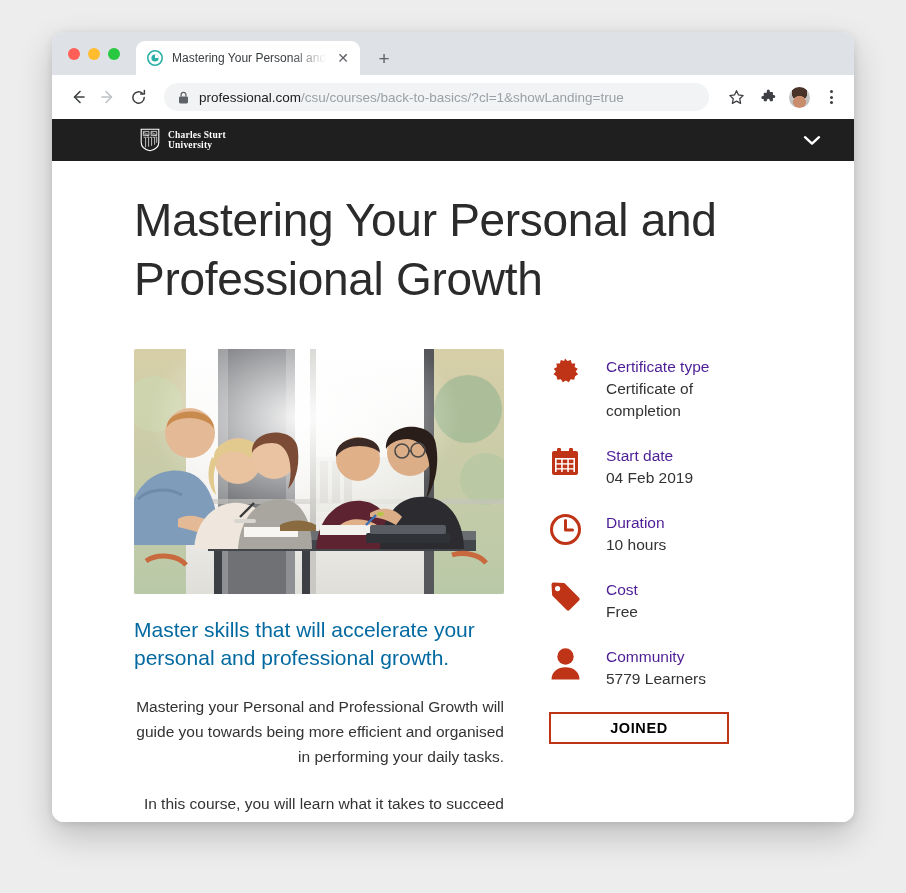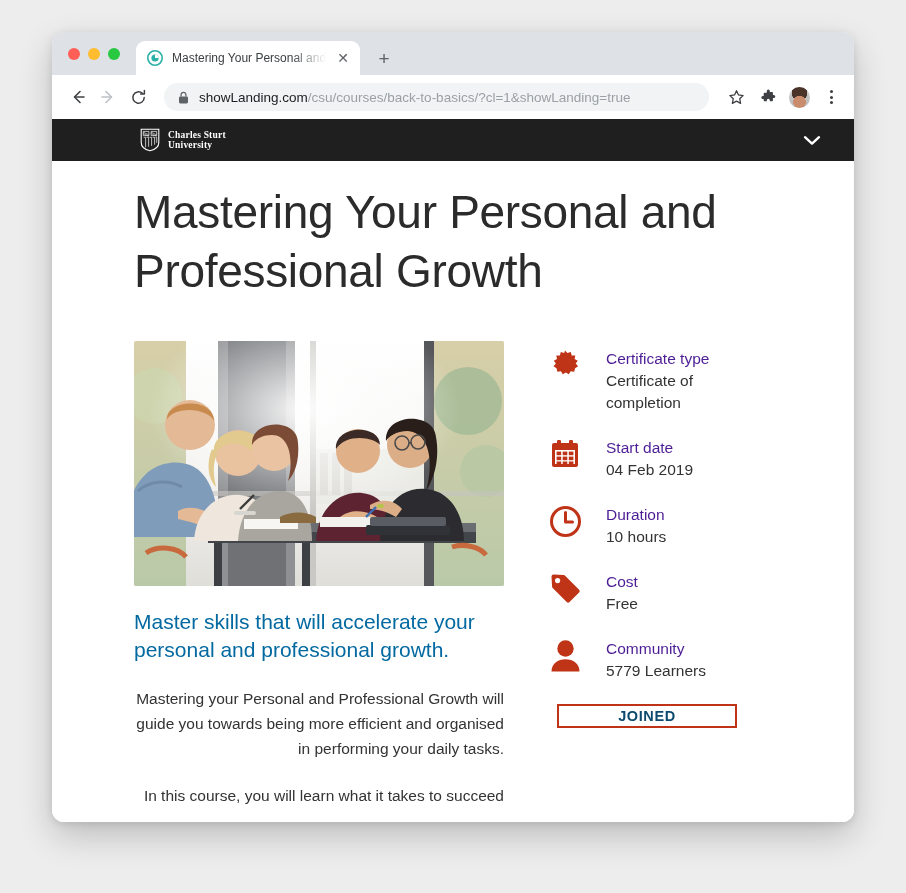--- a/index.html
+++ b/index.html
@@ -128,21 +128,21 @@
   }
   .brand { display: flex; align-items: center; gap: 8px; }
   .crest { width: 20px; height: 24px; }
   .brandtext {
     color: #ffffff; font-family: "Liberation Serif", serif;
     font-size: 9.5px; line-height: 10.5px; font-weight: 700;
     letter-spacing: .2px;
   }
   .chev { margin-left: auto; color: #ffffff; display: flex; }
 
-  .page { padding: 22px 40px 0 82px; }
+  .page { padding: 30px 40px 0 82px; }
   h1.title {
     font-size: 46px; font-weight: 400; color: #2b2b2b;
     line-height: 59px; letter-spacing: -0.3px;
     max-width: 650px;
   }
 
   .cols { display: flex; margin-top: 40px; gap: 40px; }
   .left { width: 370px; flex: 0 0 370px; }
   .right { flex: 1 1 auto; padding-top: 6px; }
 
@@ -166,25 +166,25 @@
   }
 
   
   .meta { display: flex; gap: 20px; margin-bottom: 22px; align-items: flex-start; }
   .meta-ico { width: 42px; flex: 0 0 42px; display: flex; justify-content: center; padding-top: 2px; }
   .meta-txt { padding-top: 1px; }
   .meta-label { font-size: 15.5px; font-weight: 400; color: #4c1d95; line-height: 22px; }
   .meta-value { font-size: 15.5px; color: #333333; line-height: 22px; max-width: 130px; }
 
   .joined {
-    margin-top: 6px; margin-left: 13px;
-    width: 180px; height: 24px;
+    margin-top: 6px; margin-left: 5px;
+    width: 180px; height: 32px;
     border: 2px solid #bf3317;
     background: #ffffff;
-    color: #0c4a6e;
+    color: #000000;
     font-size: 14.5px; font-weight: 700; letter-spacing: .6px;
     display: flex; align-items: center; justify-content: center;
     font-family: "Liberation Sans", sans-serif;
   }
 </style>
 </head>
 <body>
 
 <div class="window">
 
@@ -230,21 +230,21 @@
       </svg>
     </div>
 
     <div class="omnibox">
       <span style="display:flex">
         <svg width="11" height="13" viewBox="0 0 11 13">
           <rect x="1" y="5.4" width="9" height="7" rx="1.3" fill="#5f6368"></rect>
           <path d="M3.1 5.4V3.7a2.4 2.4 0 0 1 4.8 0v1.7" fill="none" stroke="#5f6368" stroke-width="1.25"></path>
         </svg>
       </span>
-      <span class="url"><b>showLanding.com</b><span>/csu/courses/back-to-basics/?cl=1&amp;showLanding=true</span></span>
+      <span class="url"><b>professional.com</b><span>/csu/courses/back-to-basics/?cl=1&amp;showLanding=true</span></span>
     </div>
 
     <div class="tb-icon">
       <svg width="17" height="17" viewBox="0 0 18 18">
           <path d="M9 1.8l2.1 4.5 4.9.6-3.6 3.4.95 4.9L9 12.8l-4.35 2.4.95-4.9L2 6.9l4.9-.6z" fill="none" stroke="currentColor" stroke-width="1.35" stroke-linejoin="round"></path>
         </svg>
     </div>
     <div class="tb-icon">
       <svg width="17" height="17" viewBox="0 0 18 18">
           <path d="M7.2 2.2a1.6 1.6 0 0 1 3.2 0v.9h2.4a.9.9 0 0 1 .9.9v2.4h.9a1.6 1.6 0 0 1 0 3.2h-.9v2.4a.9.9 0 0 1-.9.9h-2.4v-.9a1.6 1.6 0 1 0-3.2 0v.9H4.8a.9.9 0 0 1-.9-.9V10.5H3a1.6 1.6 0 0 1 0-3.2h.9V4.9a.9.9 0 0 1 .9-.9h2.4z" fill="currentColor"></path>

